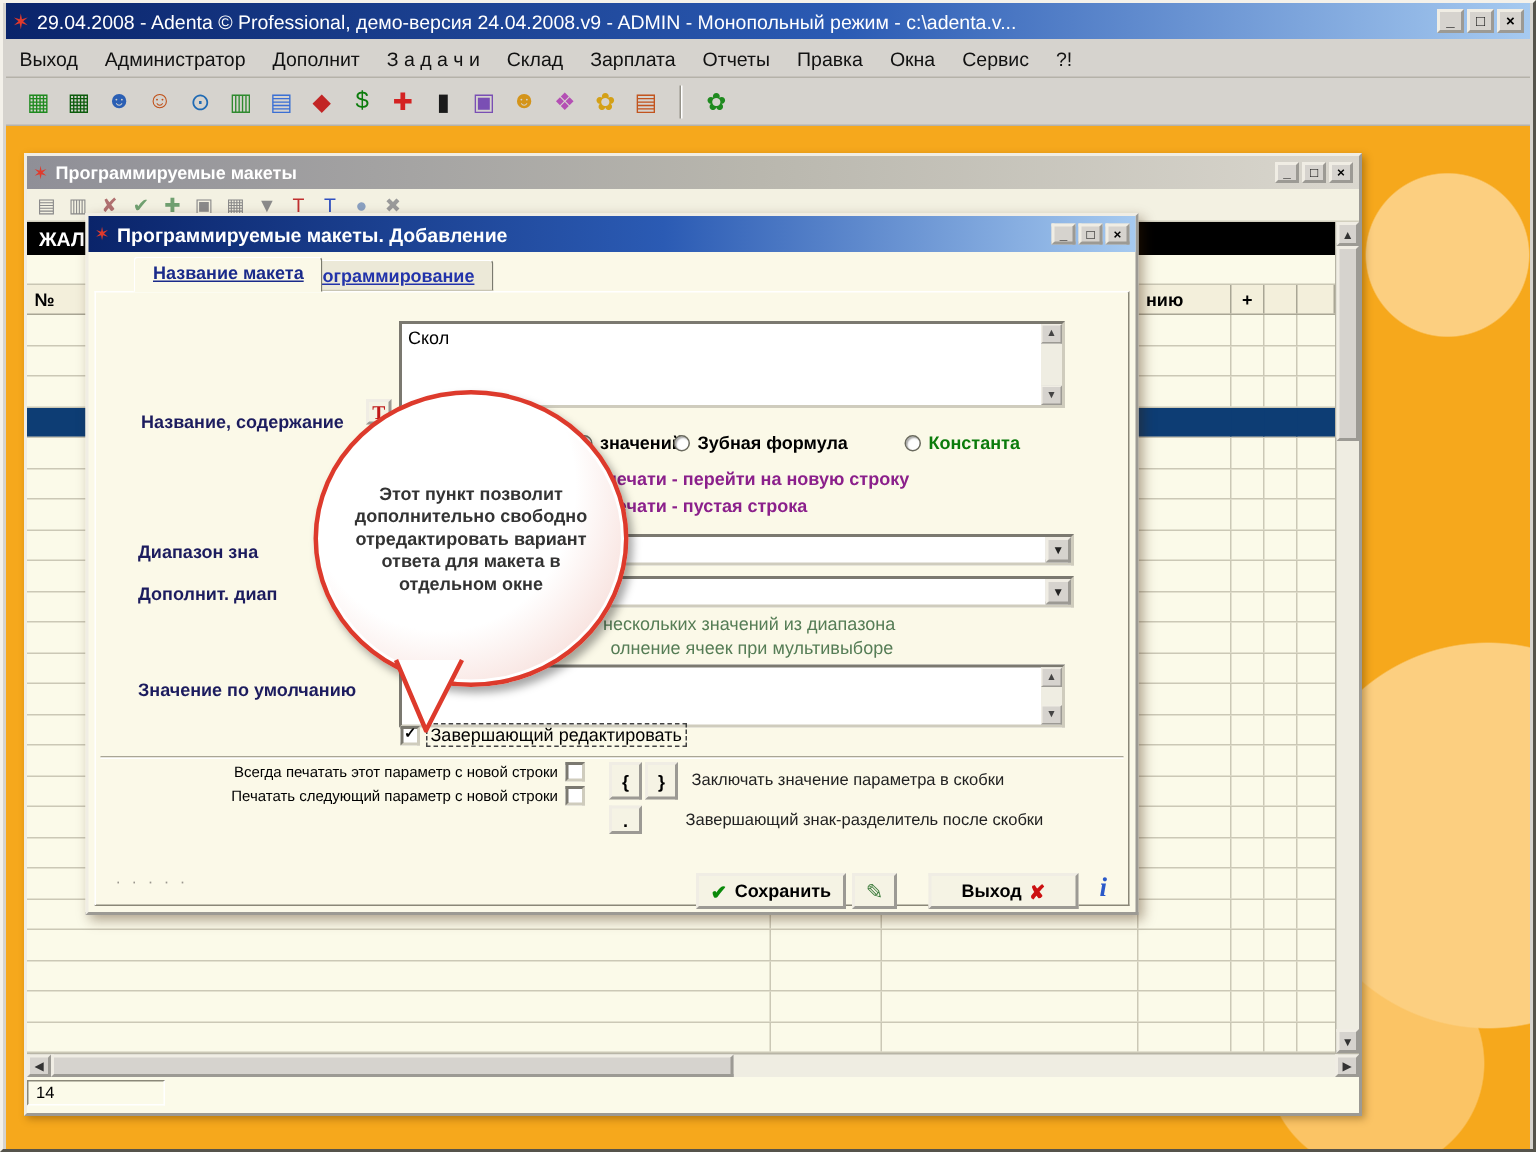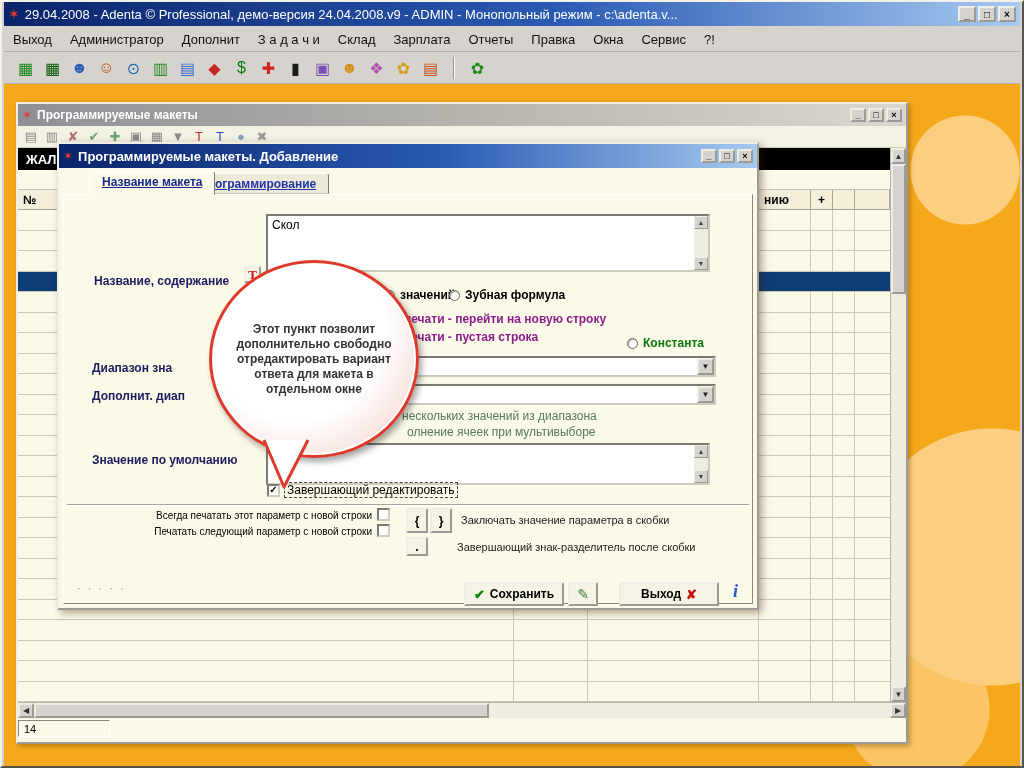--- a/index.html
+++ b/index.html
@@ -54,21 +54,21 @@
   .thead { position:absolute; left:0; top:86px; width:872px; height:20px; display:flex;
            background:#f3efdb; font-weight:bold; font-size:12px; border-bottom:1px solid #a9a695; }
   .thead .tc { display:flex; align-items:center; border-right:1px solid #a9a695; }
   .tbody { position:absolute; left:0; top:106px; width:872px; height:492px; display:flex; flex-direction:column;
            background:#fbfae9; overflow:hidden; }
   .trow { display:flex; height:20.5px; border-bottom:1px solid #cbc8b6; flex:none; }
   .trow.sel { background:#0d3d74; }
   .trow.sel .tc { border-right-color:#0d3d74; }
   .tc { border-right:1px solid #cbc8b6; height:100%; }
   .c0 { width:496px; padding-left:5px; } .c1 { width:74px; } .c2 { width:171px; }
-  .c3 { width:52px; padding-left:5px; } .c4 { width:22px; justify-content:center; text-align:center; }
+  .c3 { width:62px; padding-left:5px; } .c4 { width:22px; justify-content:center; text-align:center; }
   .c5 { width:22px; } .c6 { flex:1; border-right:none; }
 
   .sb-btn { background:#d6d3ce; border:2px outset #f0ede4; font-size:8px; color:#333;
             display:flex; align-items:center; justify-content:center; }
   .vscroll { position:absolute; right:0; top:44px; width:16px; height:554px; background:#efede2; border-left:1px solid #b8b5a6; }
   .vs-up { position:absolute; top:0; left:0; width:15px; height:16px; }
   .vs-thumb { position:absolute; top:16px; left:0; width:15px; height:130px; background:#d6d3ce; border:2px outset #f0ede4; }
   .vs-down { position:absolute; bottom:0; left:0; width:15px; height:16px; }
   .hscroll { position:absolute; left:0; top:598px; width:888px; height:16px; background:#efede2; border-top:1px solid #b8b5a6; }
   .hs-left { position:absolute; left:0; top:0; width:16px; height:15px; }
@@ -502,21 +502,21 @@
     <button class="btn tbtn" style="left:185px; top:122px; width:17px; height:17px;">T</button>
 
     <span class="radio checked" style="left:325px; top:144px;">
       <span class="rdot"></span>
       <span>значений</span>
     </span>
     <span class="radio" style="left:390px; top:144px;">
       <span class="rdot"></span>
       <span>Зубная формула</span>
     </span>
-    <span class="radio" style="left:568px; top:144px;margin-top:48px;">
+    <span class="radio" style="left:544px; top:144px;">
       <span class="rdot"></span>
       <span class="green-label">Константа</span>
     </span>
 
     <span class="purple" style="left:345px; top:168px;">печати - перейти на новую строку</span>
     <span class="purple" style="left:345px; top:186px;">печати - пустая строка</span>
 
     <span class="f-label" style="left:33px; top:217px;">Диапазон зна</span>
     <div class="combo" style="left:207px; top:212px; width:450px;">
       <span class="drop">▼</span>

